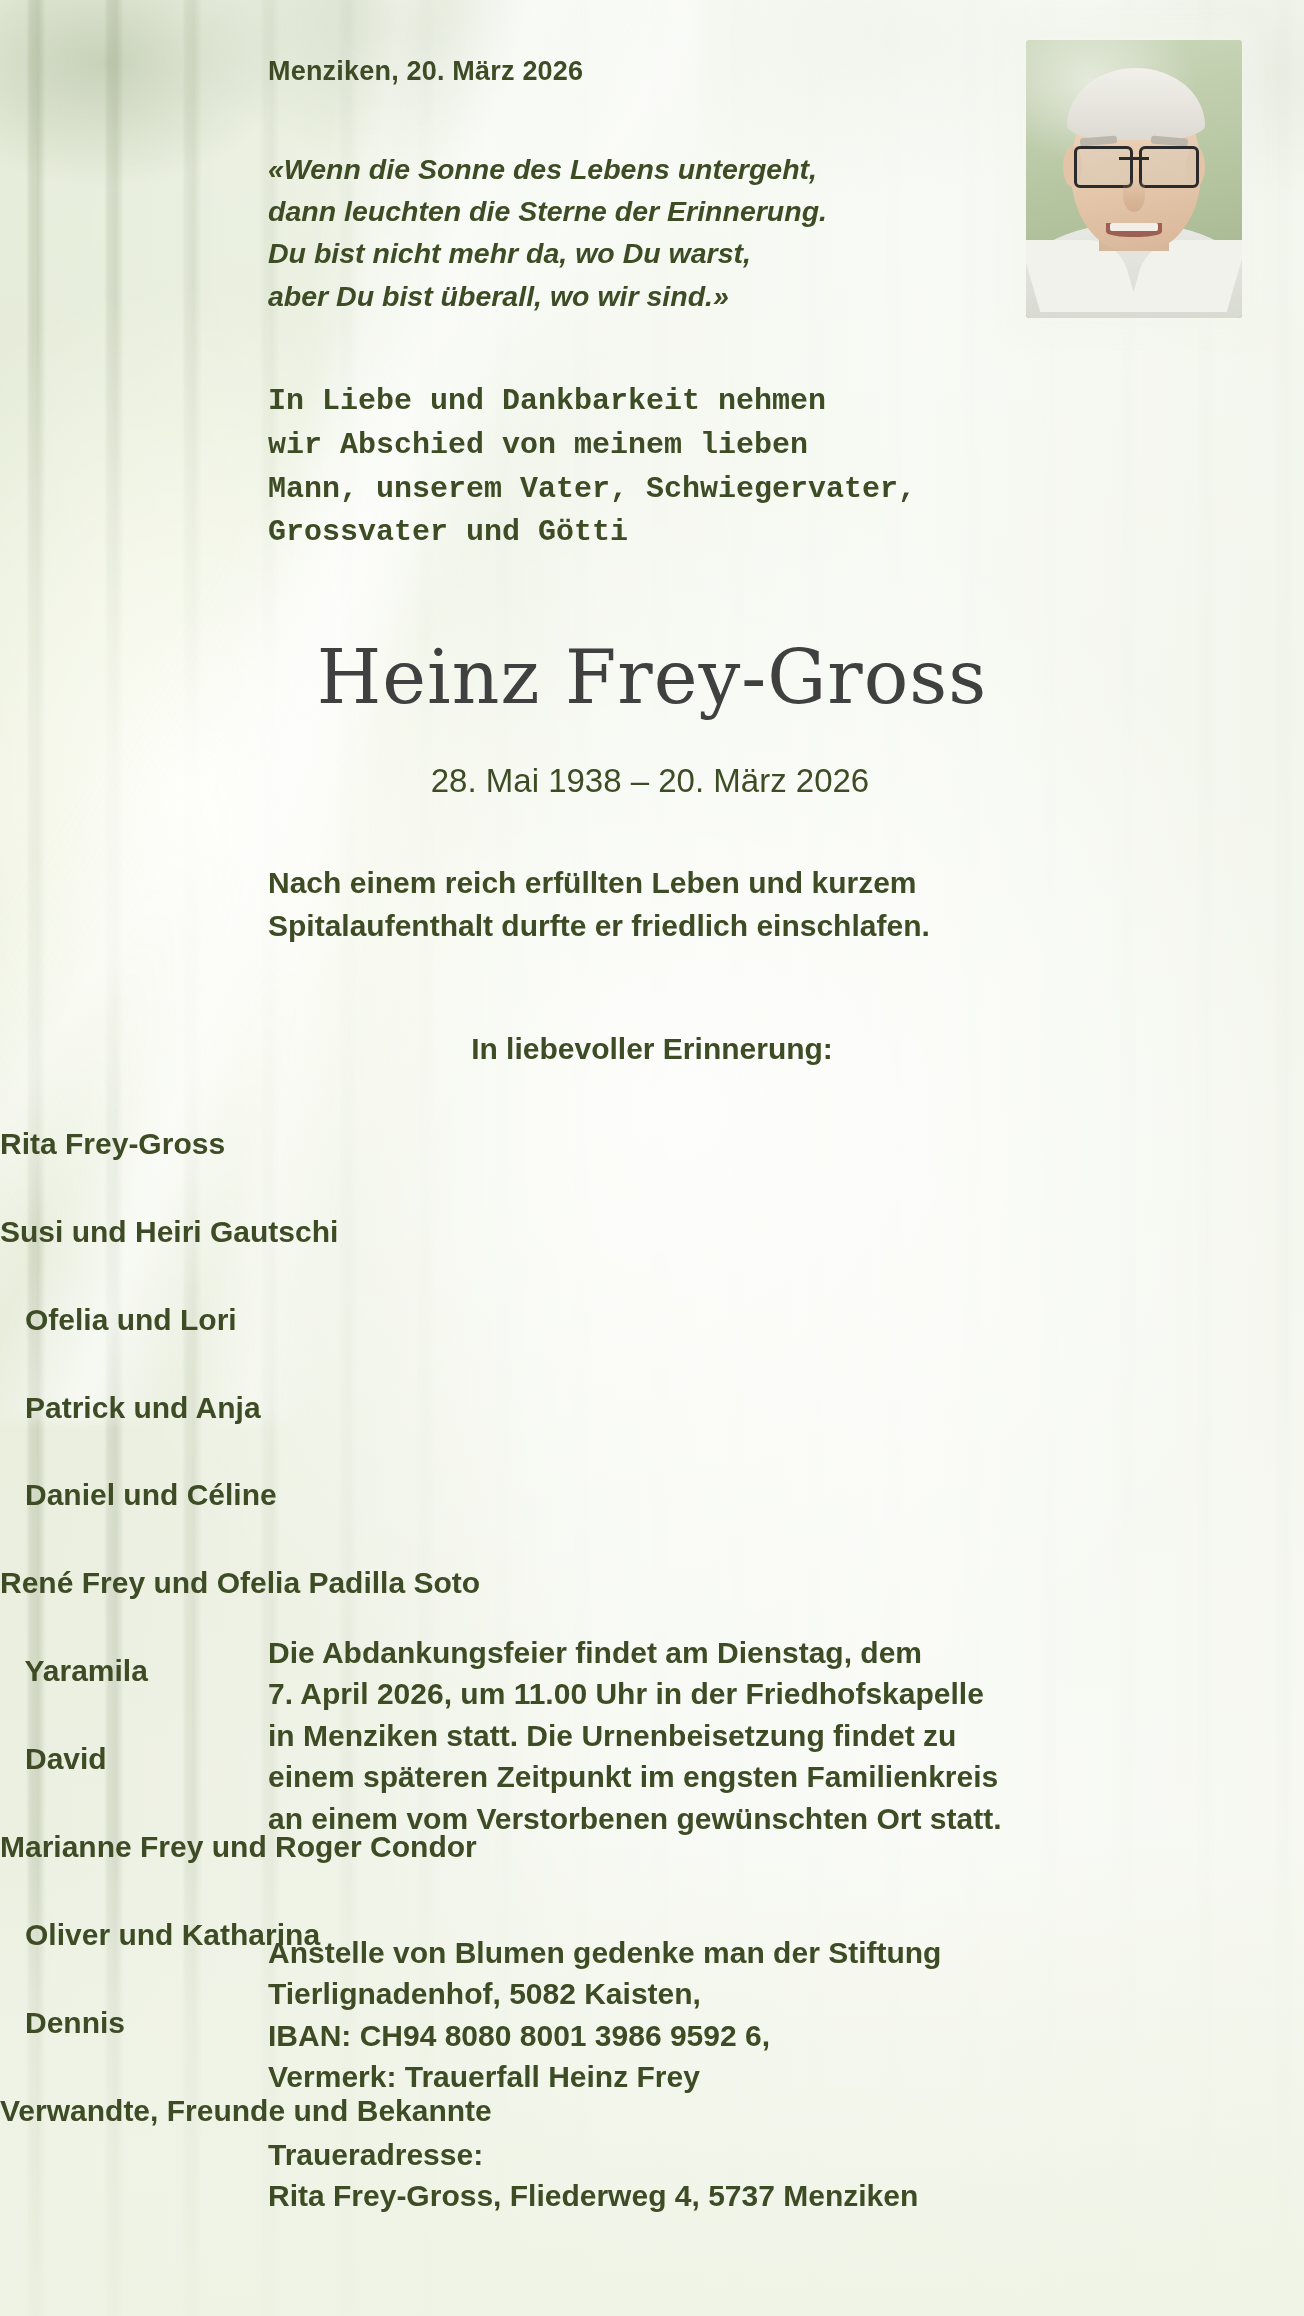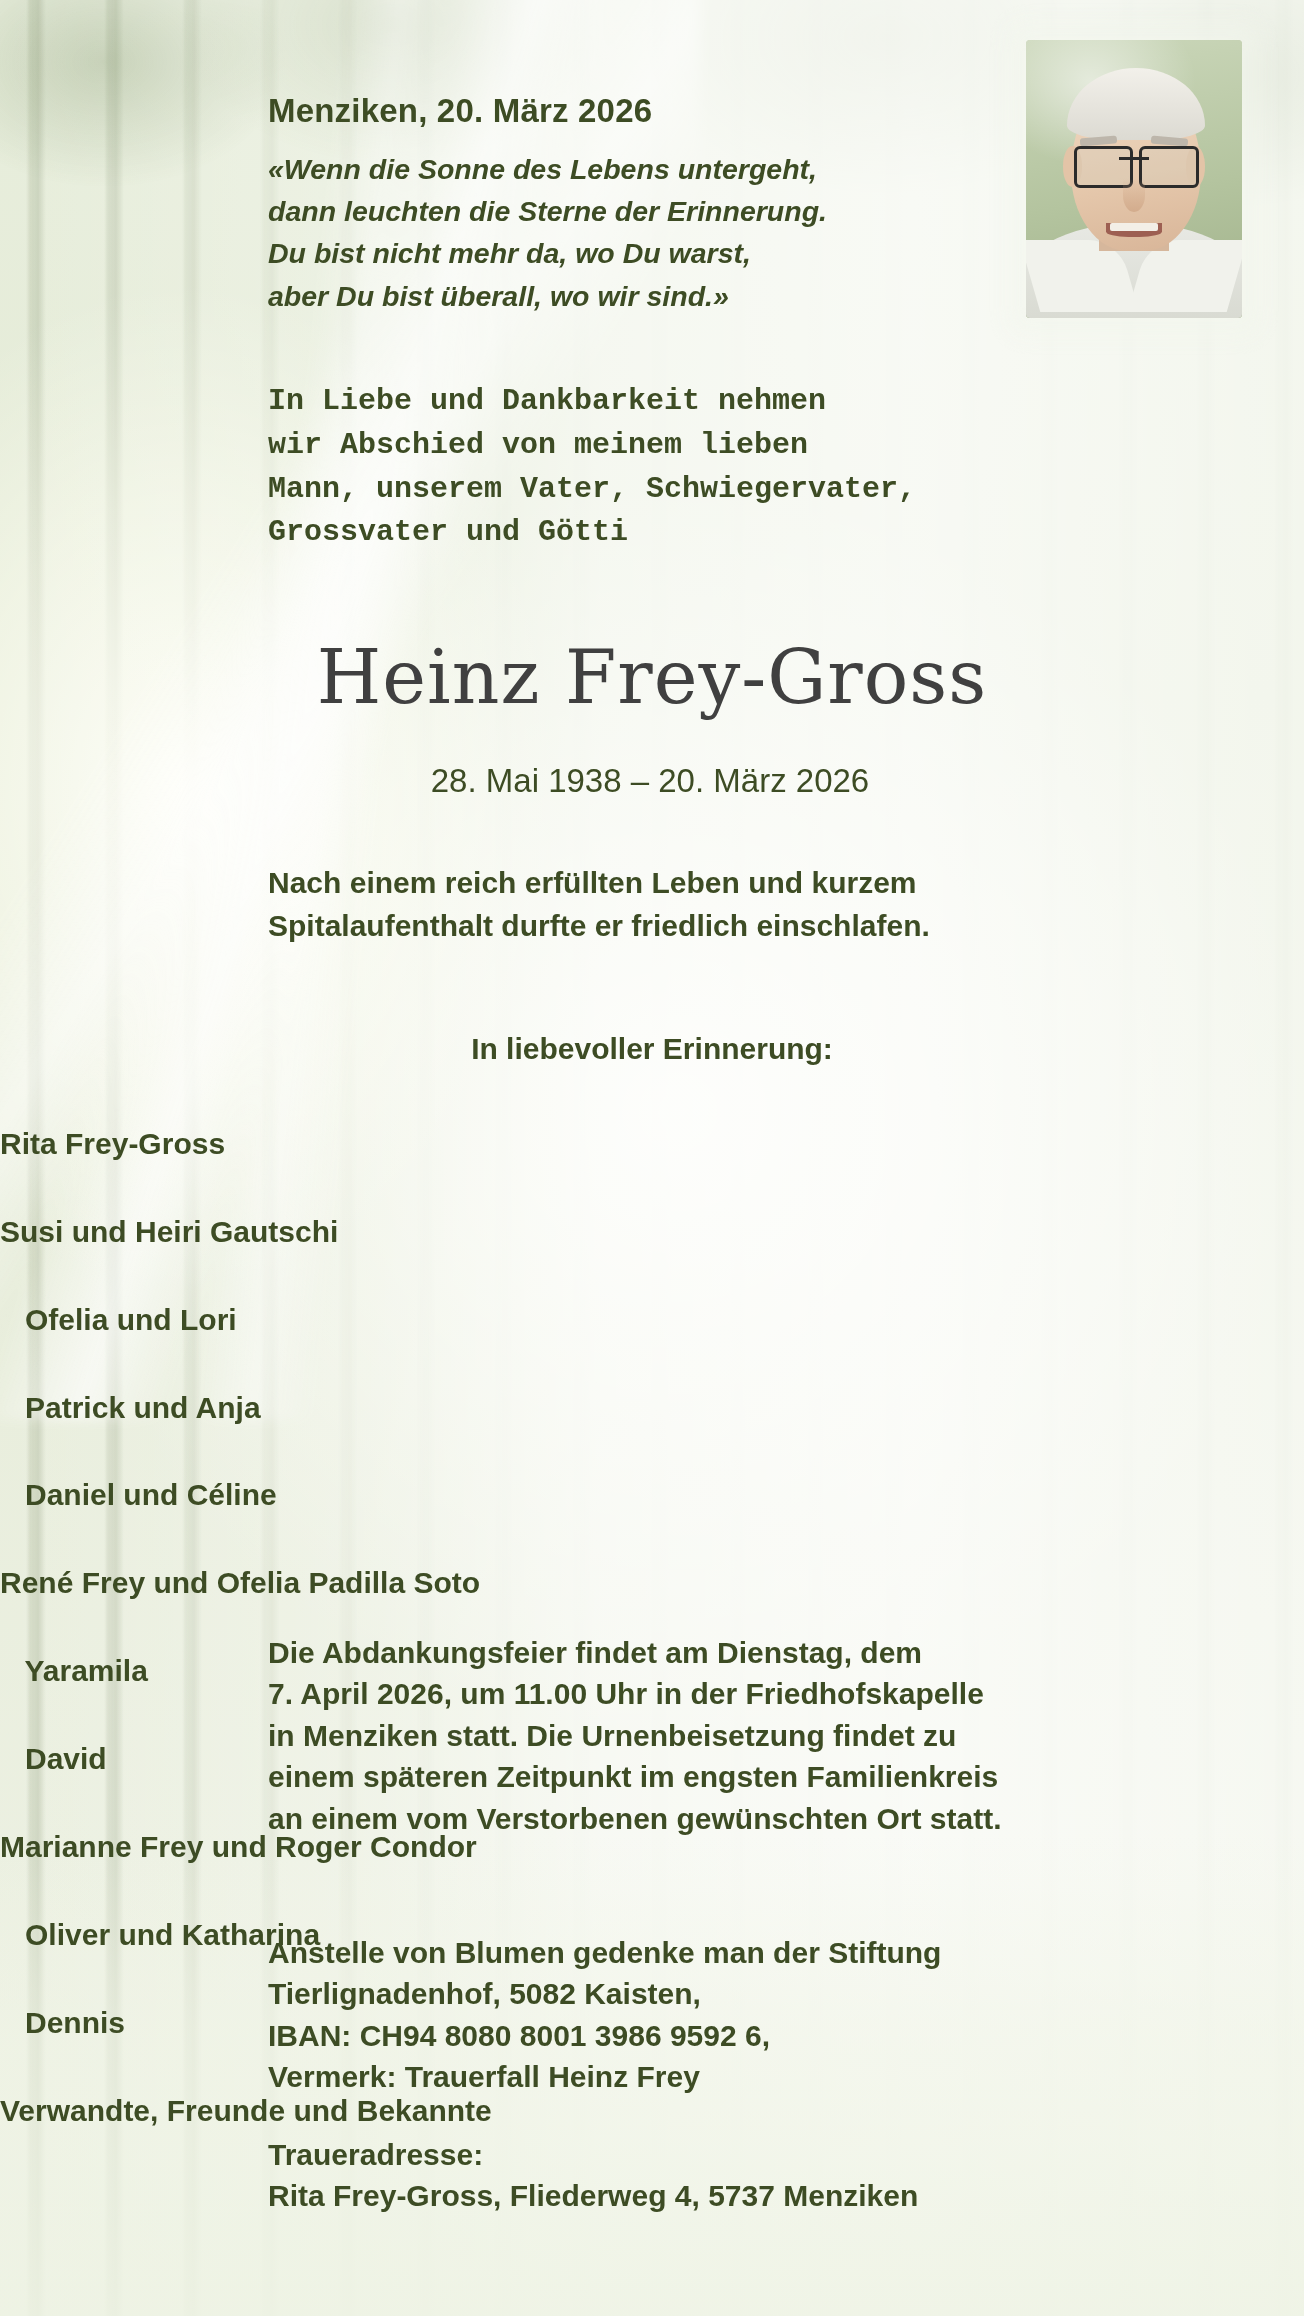--- a/index.html
+++ b/index.html
@@ -203,24 +203,23 @@
     color: #3a4a22;
   }
   .t {
     position: absolute;
     color: #3d4c24;
     line-height: 1.28;
     white-space: pre-line;
   }
   .date-place {
     left: 268px; top: 54px;
-    font-size: 33px;
+    font-size: 27px;
     font-weight: 600;
     letter-spacing: .2px;
-    margin-top: 36px;
   }
   .verse {
     left: 268px; top: 148px;
     width: 700px;
     font-size: 28.5px;
     font-style: italic;
     font-weight: 600;
     line-height: 1.48;
   }
   .intro {

